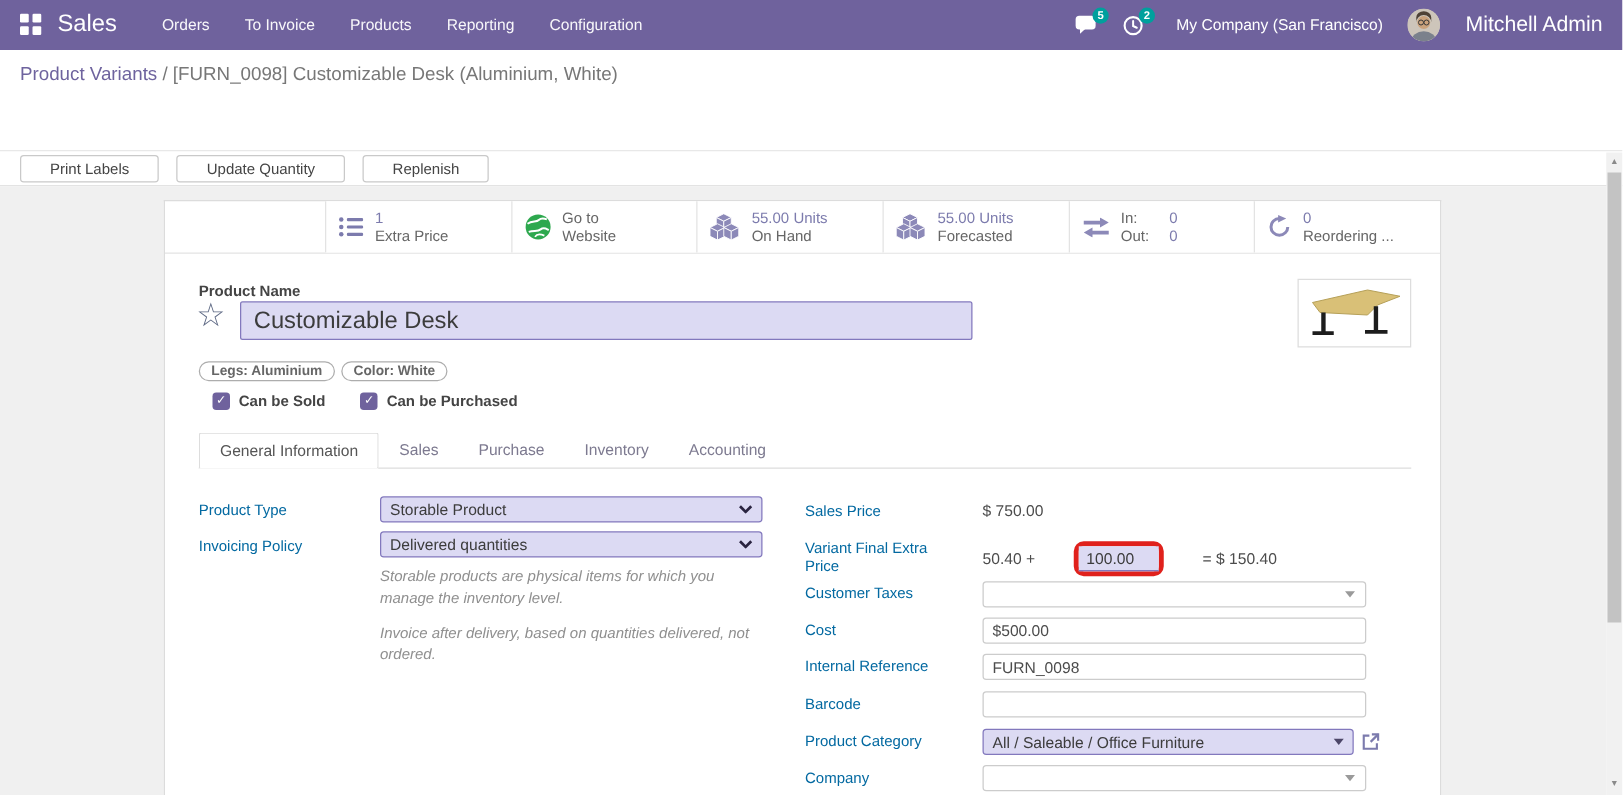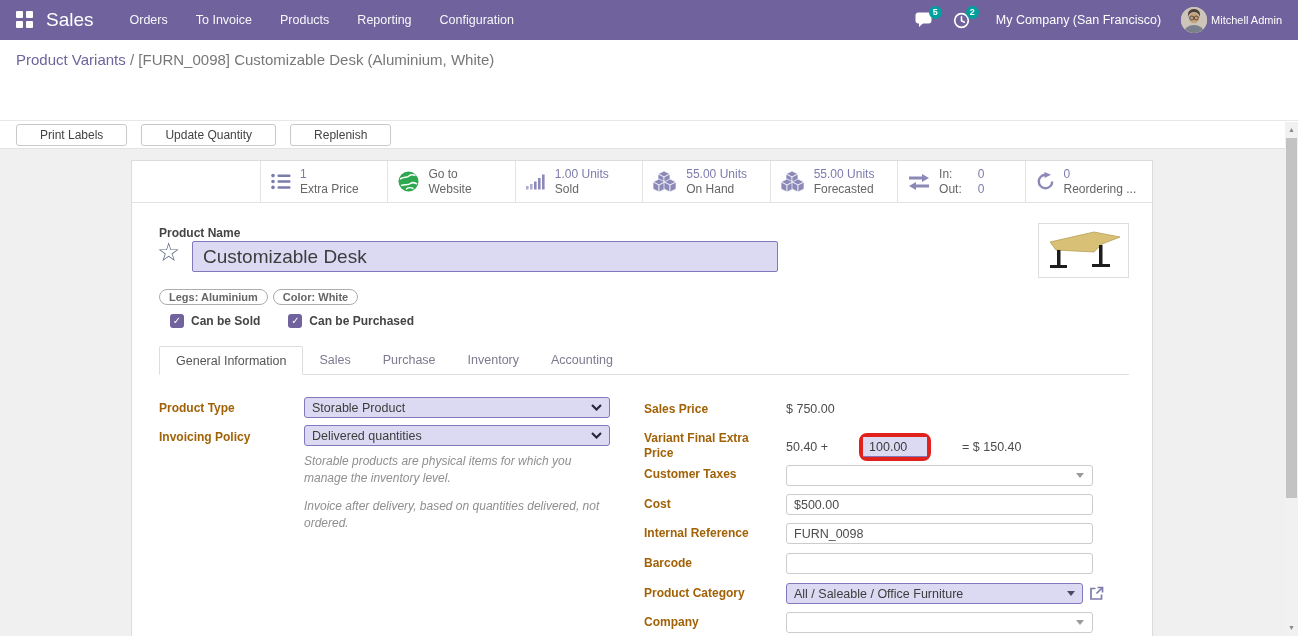--- a/index.html
+++ b/index.html
@@ -15,21 +15,21 @@
     grid-template-rows:7px 7px; gap:3px; margin-right:12px; cursor:pointer; }
   .apps-grid span { background:#fff; border-radius:1px; }
   .app-name { font-size:19px; margin-right:22px; cursor:pointer; }
   .nav-item { font-size:12.5px; line-height:40px; padding:0 14px; color:rgba(255,255,255,.95); cursor:pointer; }
   .nav-right { margin-left:auto; display:flex; align-items:center; gap:20px; }
   .icon-badge { position:relative; cursor:pointer; display:flex; }
   .badge { position:absolute; top:-6px; right:-9px; background:#00a09d; color:#fff;
     font-size:9px; line-height:13px; min-width:13px; text-align:center; border-radius:8px;
     padding:0 3px; font-weight:700; }
   .company { font-size:12.5px; cursor:pointer; margin-left:6px; }
-  .user { display:flex; align-items:center; gap:4px; font-size:11px; cursor:pointer; }
+  .user { display:flex; align-items:center; gap:20px; font-size:17px; cursor:pointer; }
   .avatar { width:26px; height:26px; border-radius:50%; overflow:hidden; background:#cdc5ba; }
   
   .statusbar { position:absolute; top:40px; left:0; width:1298px; height:80px; background:#fff; padding:11px 16px 0; }
   .breadcrumb { font-size:15px; color:#777; }
   .bc-link { color:#6e639e; cursor:pointer; }
   .action-row { margin-top:11px; display:flex; align-items:center; }
   .btn { display:inline-flex; align-items:center; font-size:12.5px; padding:5px 12px;
     border:1px solid #c9c9c9; border-radius:3px; background:#fff; color:#444; cursor:pointer; }
   .btn-primary { background:#6f629d; border-color:#65578f; color:#fff; }
   .btn + .btn { margin-left:7px; }
@@ -73,21 +73,21 @@
   .checkitem { display:flex; align-items:center; cursor:pointer; }
   .checkbox { width:14px; height:14px; background:#6f629d; border-radius:3px; color:#fff; font-size:10px;
     line-height:14px; text-align:center; margin-right:7px; }
   .check-label { font-weight:700; color:#444; }
   
   .tabs { width:970px; display:flex; border-bottom:1px solid #ddd; }
   .tab { padding:7px 16px 6px; font-size:12.5px; color:#7d7a90; cursor:pointer; margin-bottom:-1px; }
   .tab.active { background:#fff; border:1px solid #ddd; border-bottom:1px solid #fff;
     border-radius:2px 2px 0 0; color:#555; }
   
-  .flabel { position:absolute; font-weight:700; color:#a16207; font-size:12px; line-height:15px; }
+  .flabel { position:absolute; font-weight:400; color:#0369a1; font-size:12px; line-height:15px; }
   .select { height:21px; background:#dcdaf3; border:1px solid #8278bd; border-radius:3px;
     display:flex; align-items:center; justify-content:space-between; padding:0 7px;
     font-size:12.5px; color:#3c3c3c; cursor:pointer; }
   .dropdown { height:21px; background:#fff; border:1px solid #ccc; border-radius:3px;
     display:flex; align-items:center; justify-content:flex-end; padding:0 8px; cursor:pointer; }
   .caret { width:0; height:0; border-left:4px solid transparent; border-right:4px solid transparent;
     border-top:5px solid #9a9a9a; }
   .tinput { height:21px; border:1px solid #ccc; border-radius:3px; padding:0 7px; font-size:12.5px;
     color:#4c4c4c; width:100%; background:#fff; font-family:"Liberation Sans",sans-serif; }
   .help { font-style:italic; color:#8f8f8f; font-size:12px; line-height:17px; width:314px; }
@@ -193,33 +193,20 @@
           <path d="M2 8 C6 5.5 9 7 11 5 C13 3 15 3.5 17.5 4.5" stroke="#fff" stroke-width="1.6" fill="none"></path>
           <path d="M3 14.5 C7 13 10 14.5 12.5 12.5 C15 10.5 17 12 19 13" stroke="#fff" stroke-width="1.6" fill="none"></path>
           <path d="M8 18.5 C9.5 16 13 16.5 15.5 17.5" stroke="#fff" stroke-width="1.4" fill="none"></path>
         </svg>
         <span class="stat-text">
           <span class="stat-label">Go to</span>
           <span class="stat-label">Website</span>
         </span>
       </div>
 
-      <div class="stat-btn">
-        <svg width="20" height="17" viewBox="0 0 20 17">
-          <rect x="0" y="13" width="2.6" height="3.5" fill="#aeacd0"></rect>
-          <rect x="4" y="11" width="2.6" height="5.5" fill="#aeacd0"></rect>
-          <rect x="8" y="8.5" width="2.6" height="8" fill="#8c89b8"></rect>
-          <rect x="12" y="5" width="2.6" height="11.5" fill="#8c89b8"></rect>
-          <rect x="16" y="1.5" width="2.6" height="15" fill="#8c89b8"></rect>
-        </svg>
-        <span class="stat-text">
-          <span class="stat-value">1.00 Units</span>
-          <span class="stat-label">Sold</span>
-        </span>
-      </div>
 
       <div class="stat-btn">
         <svg width="24" height="22" viewBox="0 0 24 22">
           <g fill="#8c89b8" stroke="#fff" stroke-width="0.7">
             <g transform="translate(5,0)">
                 <path d="M0 3 L6 0 L12 3 L6 6 Z"></path>
                 <path d="M0 3 L6 6 L6 13 L0 10 Z"></path>
                 <path d="M12 3 L6 6 L6 13 L12 10 Z"></path>
               </g>
             <g transform="translate(0,8)">

